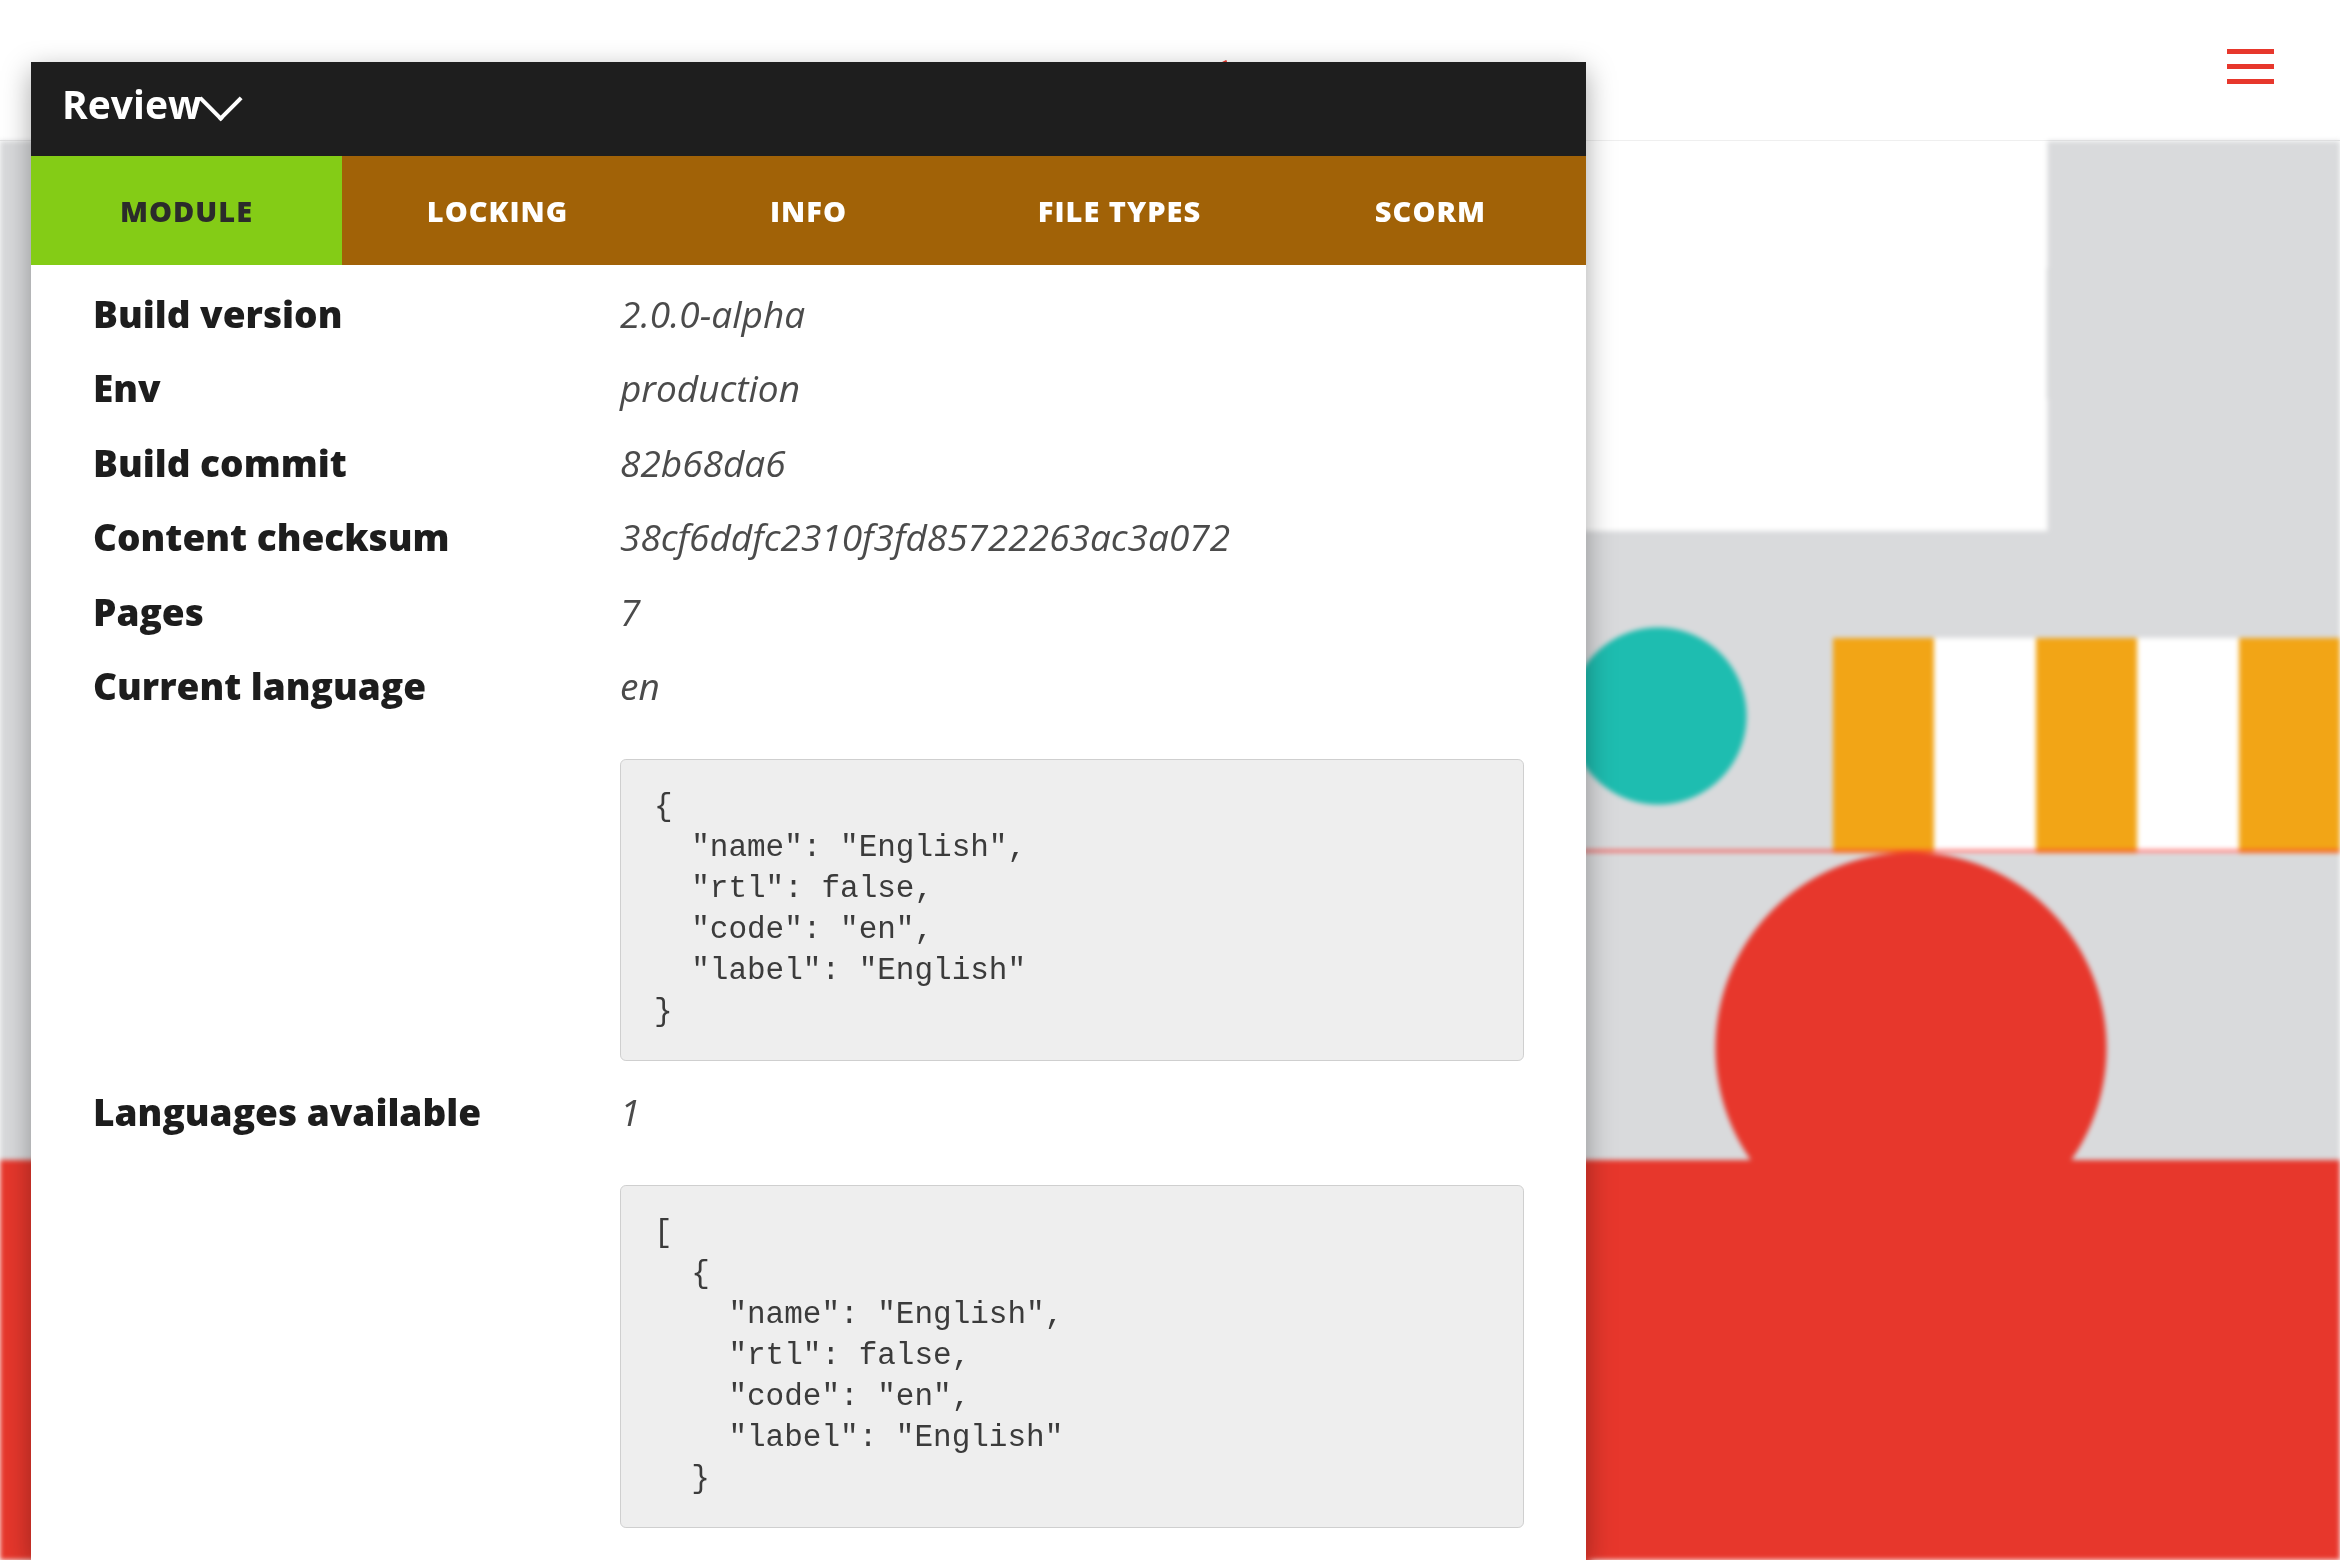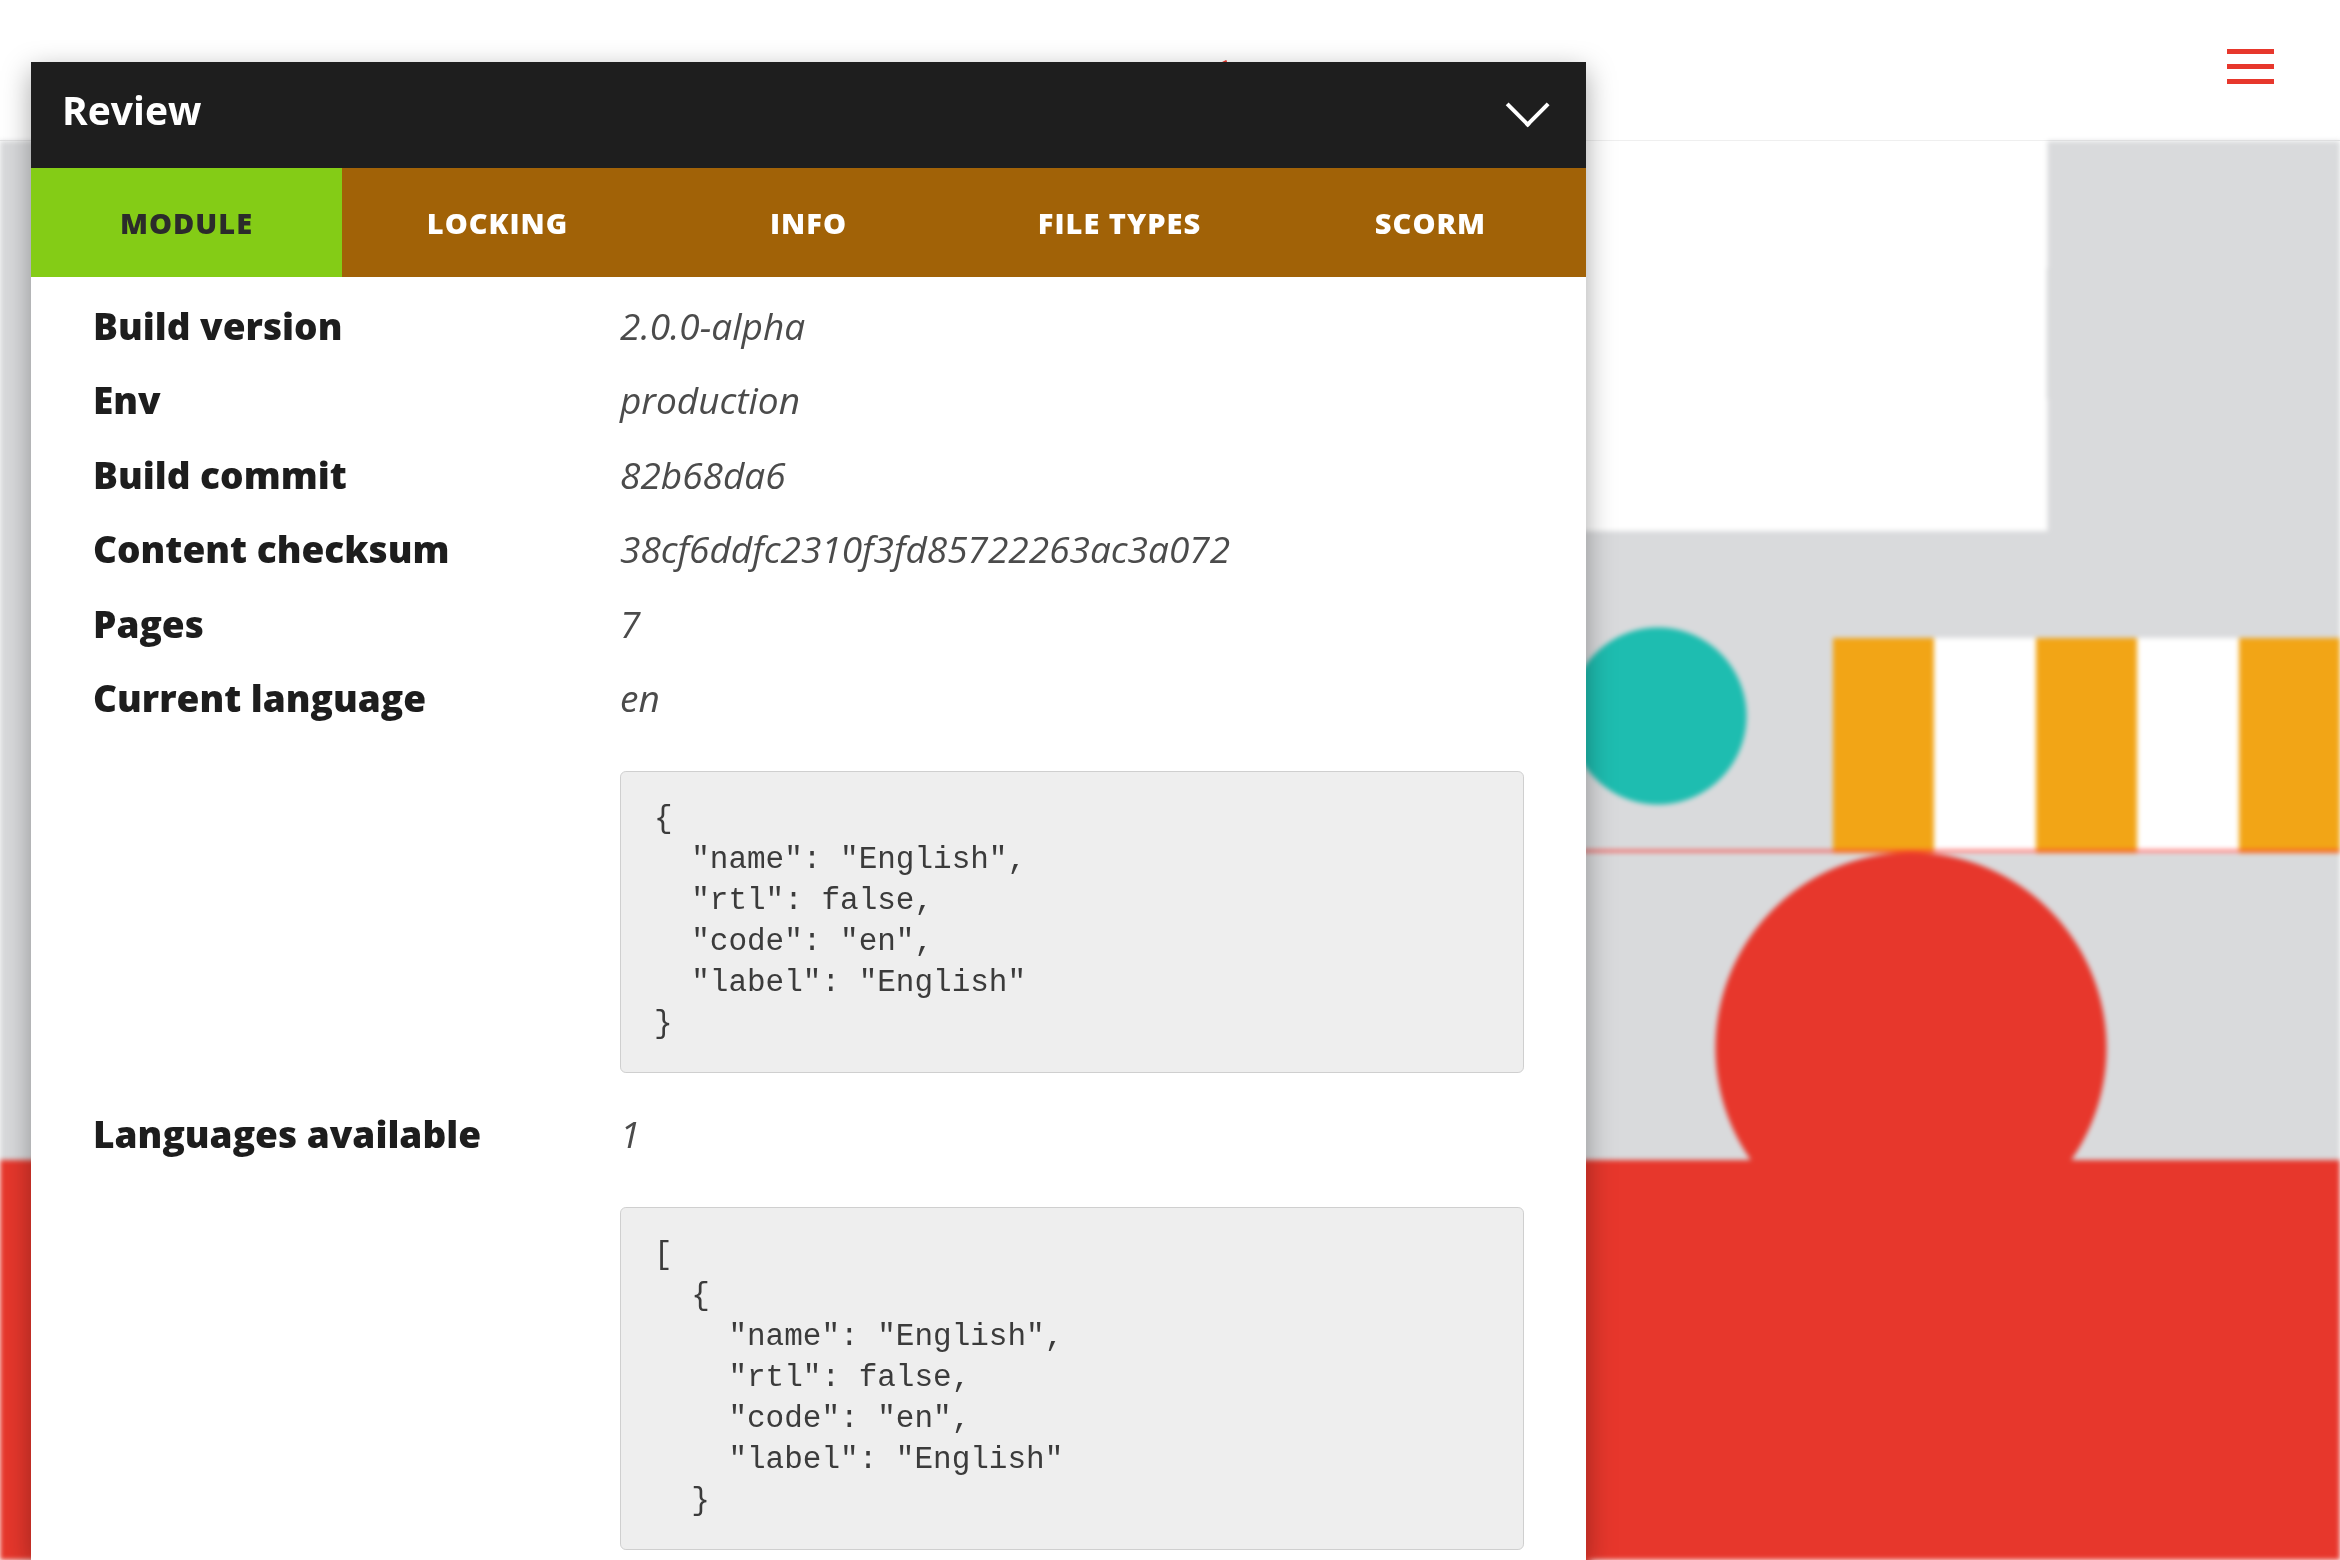--- a/index.html
+++ b/index.html
@@ -64,22 +64,22 @@
   .panel {
     position: absolute; left: 31px; top: 62px;
     width: 1555px; height: 1498px;
     background: #fff;
     box-shadow: 0 7.8px 27px rgba(0,0,0,.35);
     display: flex; flex-direction: column;
     overflow: hidden;
   }
   .panel-header {
     background: #1e1e1e; color: #fff;
-    height: 106px; flex: none;
-    display: flex; align-items: center; justify-content: space-between;
+    height: 94px; flex: none;
+    display: flex; align-items: center; justify-content: flex-start;
     padding: 0 47px 12px 31px;
   }
   .panel-title { font-size: 39px; font-weight: 700; }
   .chevron {
     width: 31px; height: 31px;
     border-right: 4.9px solid #fff; border-bottom: 4.9px solid #fff;
     transform: rotate(45deg) translateY(-5.9px);
   }
 
   .tabs {
@@ -194,21 +194,21 @@
     <div class="row">
       <div></div>
       <pre class="code">{
   "name": "English",
   "rtl": false,
   "code": "en",
   "label": "English"
 }</pre>
     </div>
 
-    <div class="row" style="margin-top:35px">
+    <div class="row" style="margin-top:25px">
       <div class="k">Languages available</div>
       <div class="v">1</div>
     </div>
 
     <div class="row">
       <div></div>
       <pre class="code">[
   {
     "name": "English",
     "rtl": false,

